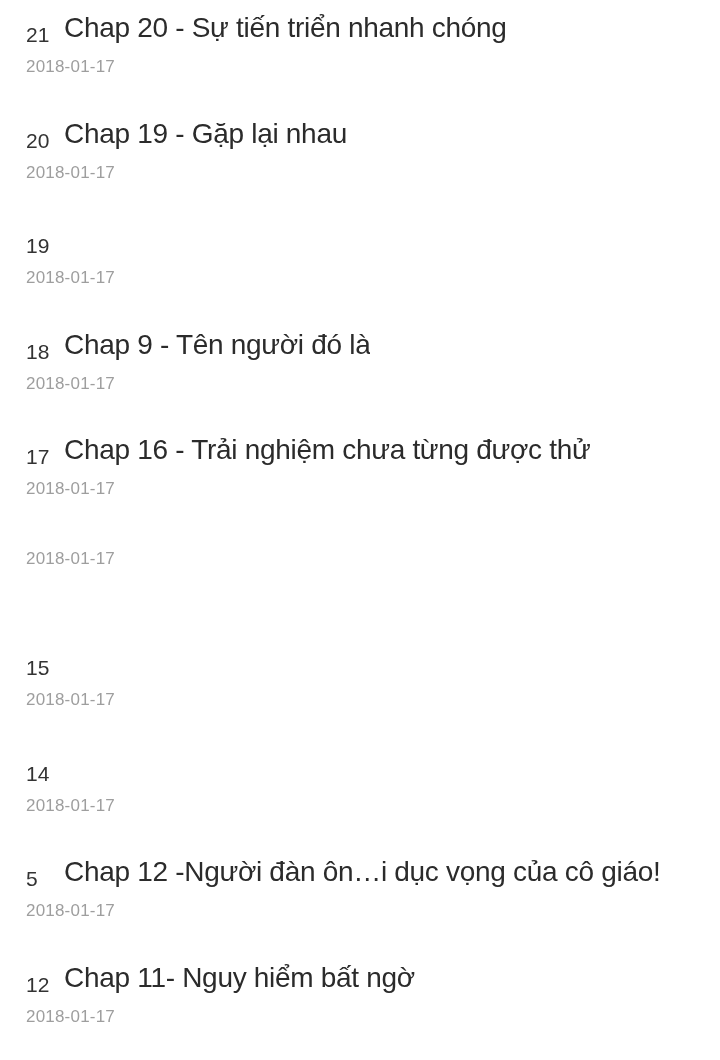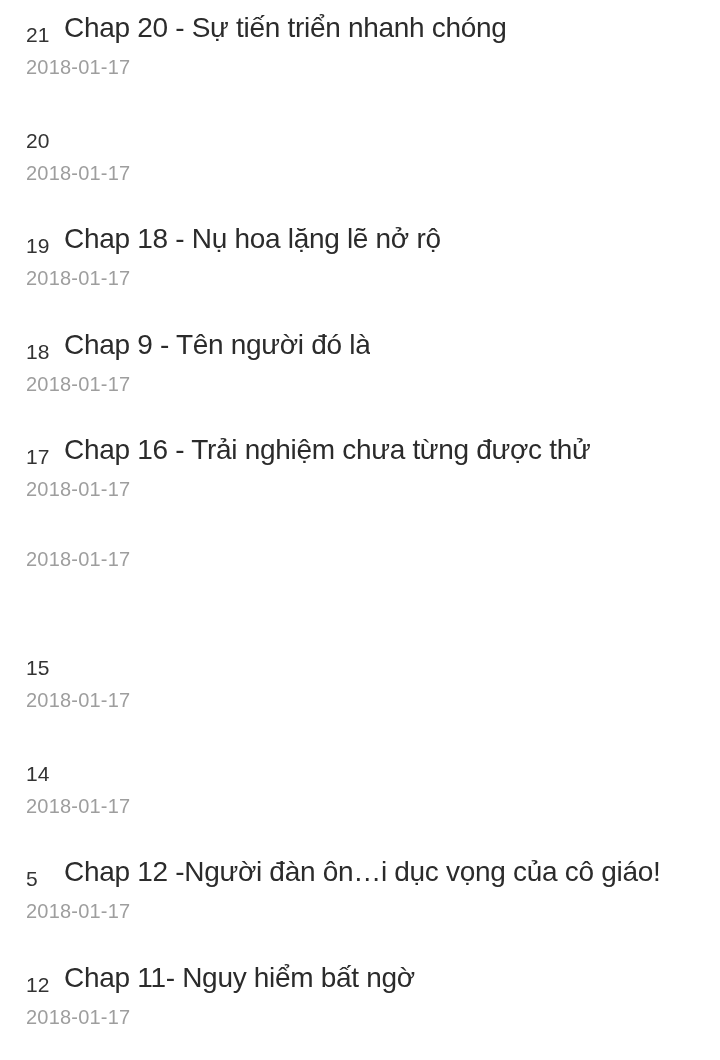--- a/index.html
+++ b/index.html
@@ -38,49 +38,49 @@
     font-size: 28px;
     line-height: 36px;
     color: #2b2b2b;
     white-space: nowrap;
     overflow: hidden;
     letter-spacing: -0.3px;
     margin-top: 36px;
   }
   .chap-date {
     margin-top: 8px;
-    font-size: 20px;
+    font-size: 17px;
     line-height: 26px;
     color: #9e9e9e;
     letter-spacing: 0.2px;
   }
 </style>
 </head>
 <body>
 
 <ul data-name="chapter-list" id="chapter-list">
   <li class="chapter-row" data-name="chapter-list-item">
     <div class="line1" data-name="chapter-title-line">
       <span class="chap-num" data-name="chapter-index">21</span>
       <span class="chap-title" data-name="chapter-title">Chap 20 - Sự tiến triển nhanh chóng</span>
     </div>
     <div class="chap-date" data-name="chapter-date">2018-01-17</div>
   </li>
 
   <li class="chapter-row" data-name="chapter-list-item">
     <div class="line1" data-name="chapter-title-line">
       <span class="chap-num" data-name="chapter-index">20</span>
+      <span class="chap-title" data-name="chapter-title">Chap 19 - Gặp lại nhau</span>
     </div>
     <div class="chap-date" data-name="chapter-date">2018-01-17</div>
   </li>
 
   <li class="chapter-row" data-name="chapter-list-item">
     <div class="line1" data-name="chapter-title-line">
       <span class="chap-num" data-name="chapter-index">19</span>
-      <span class="chap-title" data-name="chapter-title">Chap 18 - Nụ hoa lặng lẽ nở rộ</span>
     </div>
     <div class="chap-date" data-name="chapter-date">2018-01-17</div>
   </li>
 
   <li class="chapter-row" data-name="chapter-list-item">
     <div class="line1" data-name="chapter-title-line">
       <span class="chap-num" data-name="chapter-index">18</span>
       <span class="chap-title" data-name="chapter-title">Chap 9 - Tên người đó là</span>
     </div>
     <div class="chap-date" data-name="chapter-date">2018-01-17</div>

